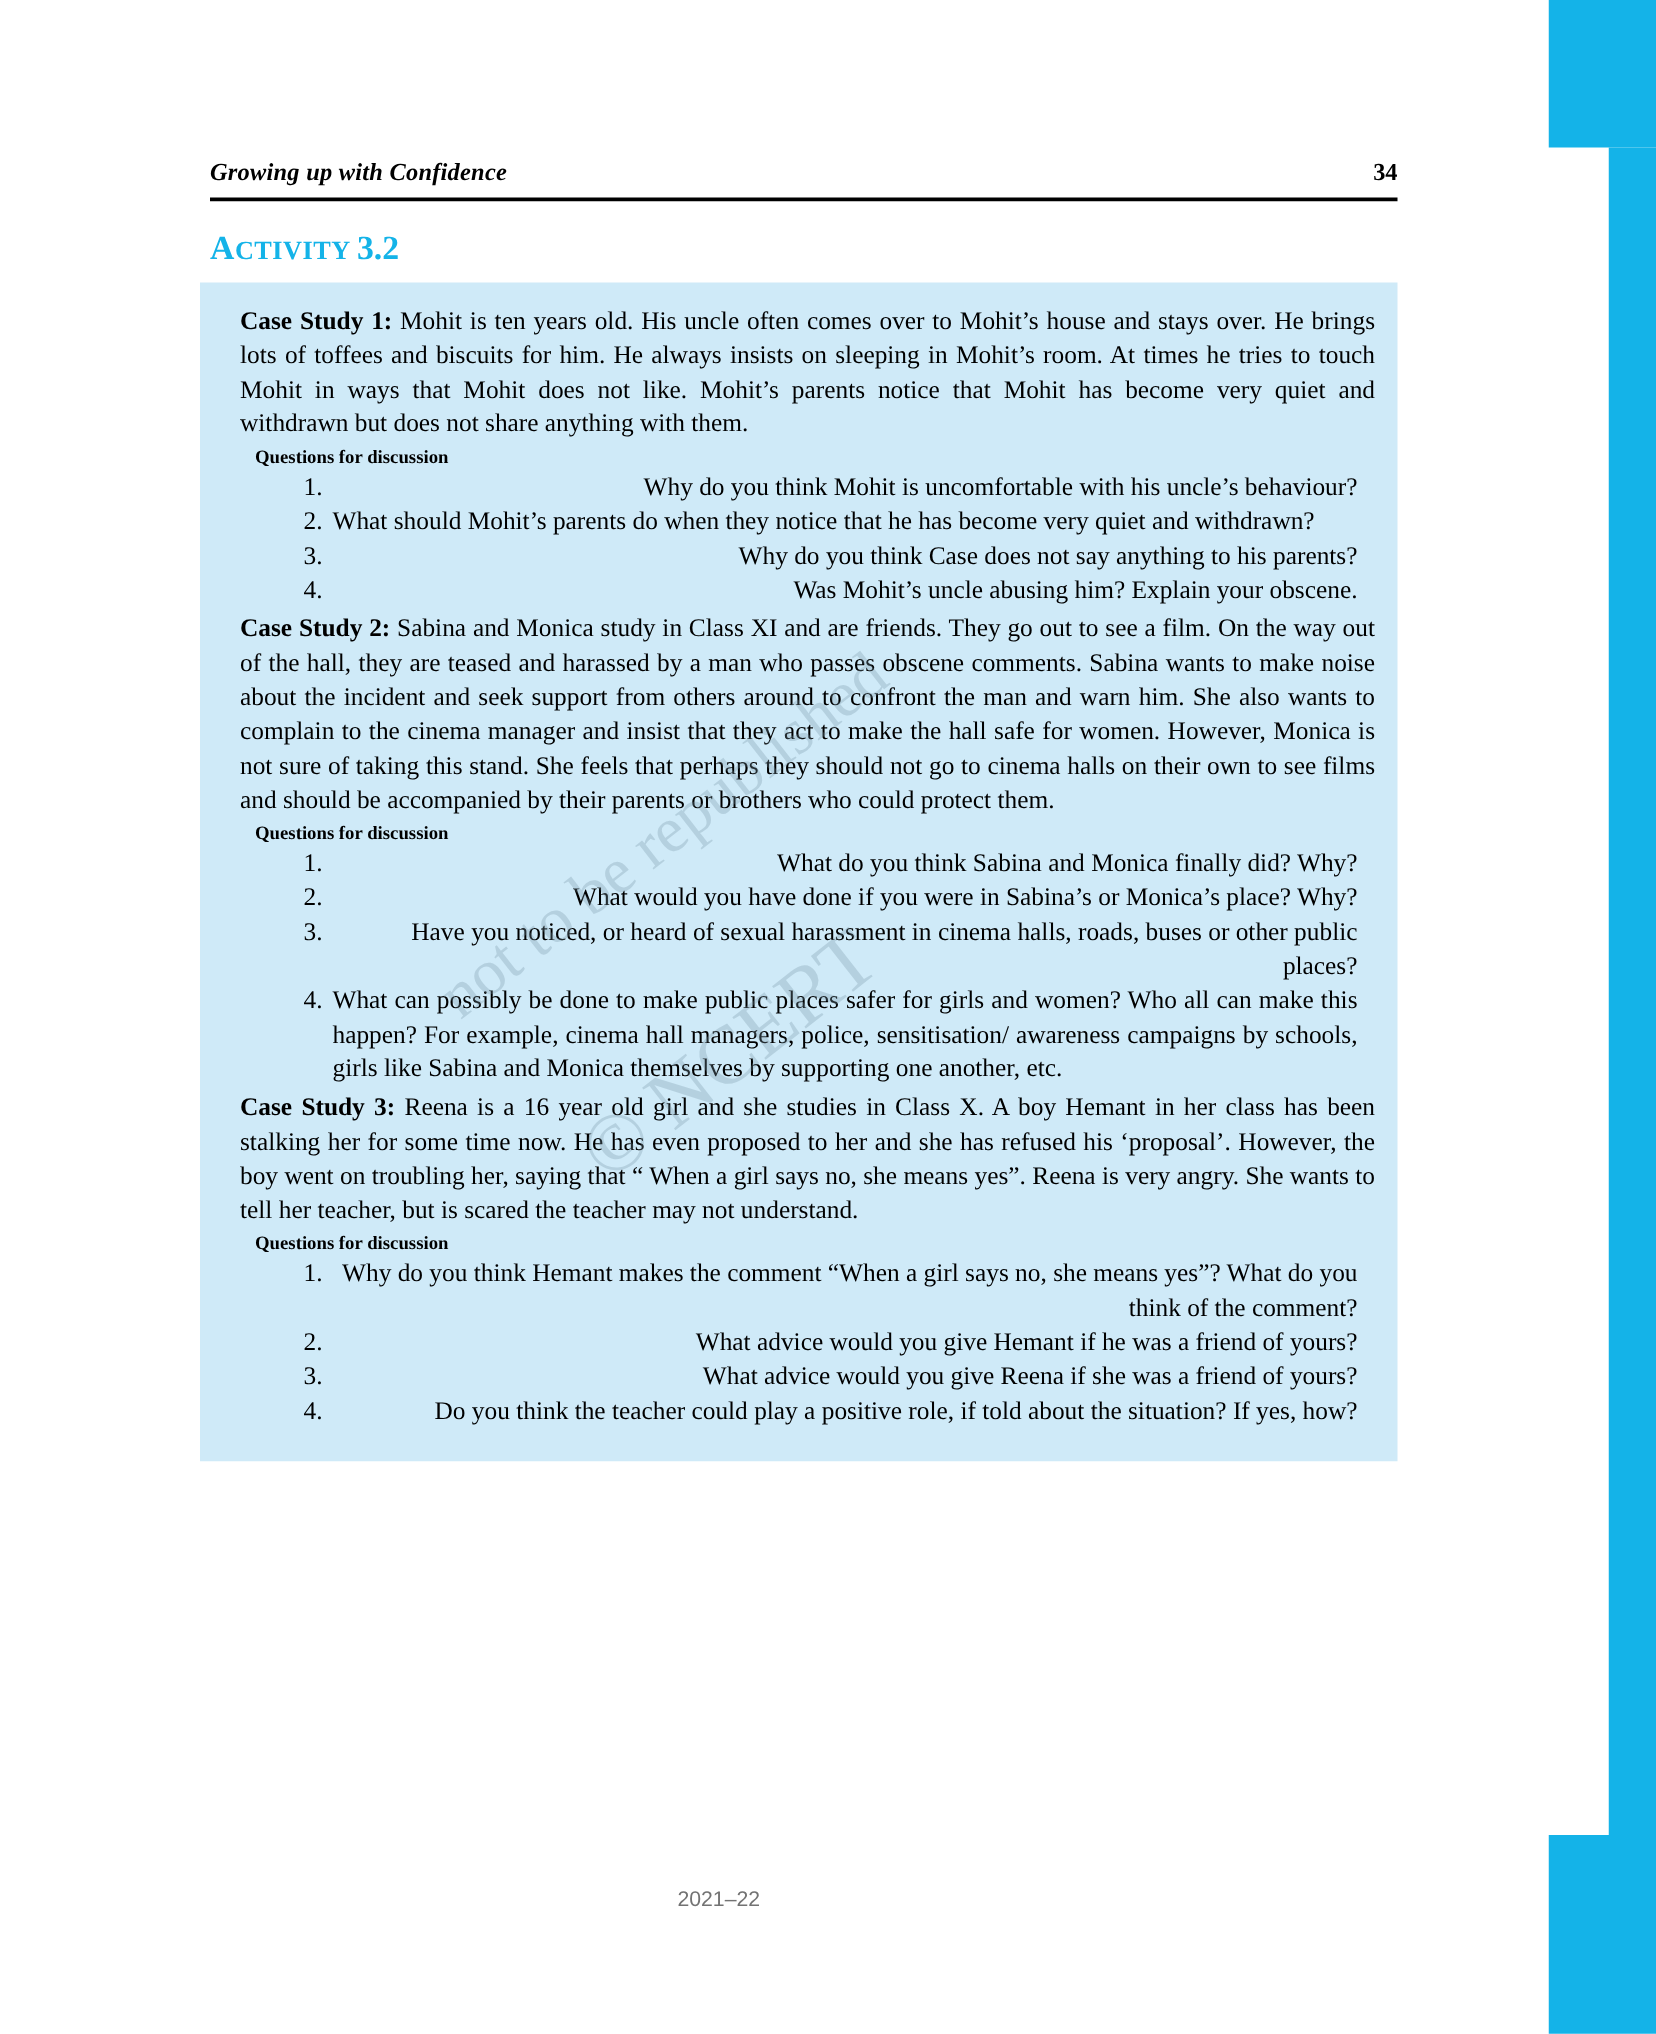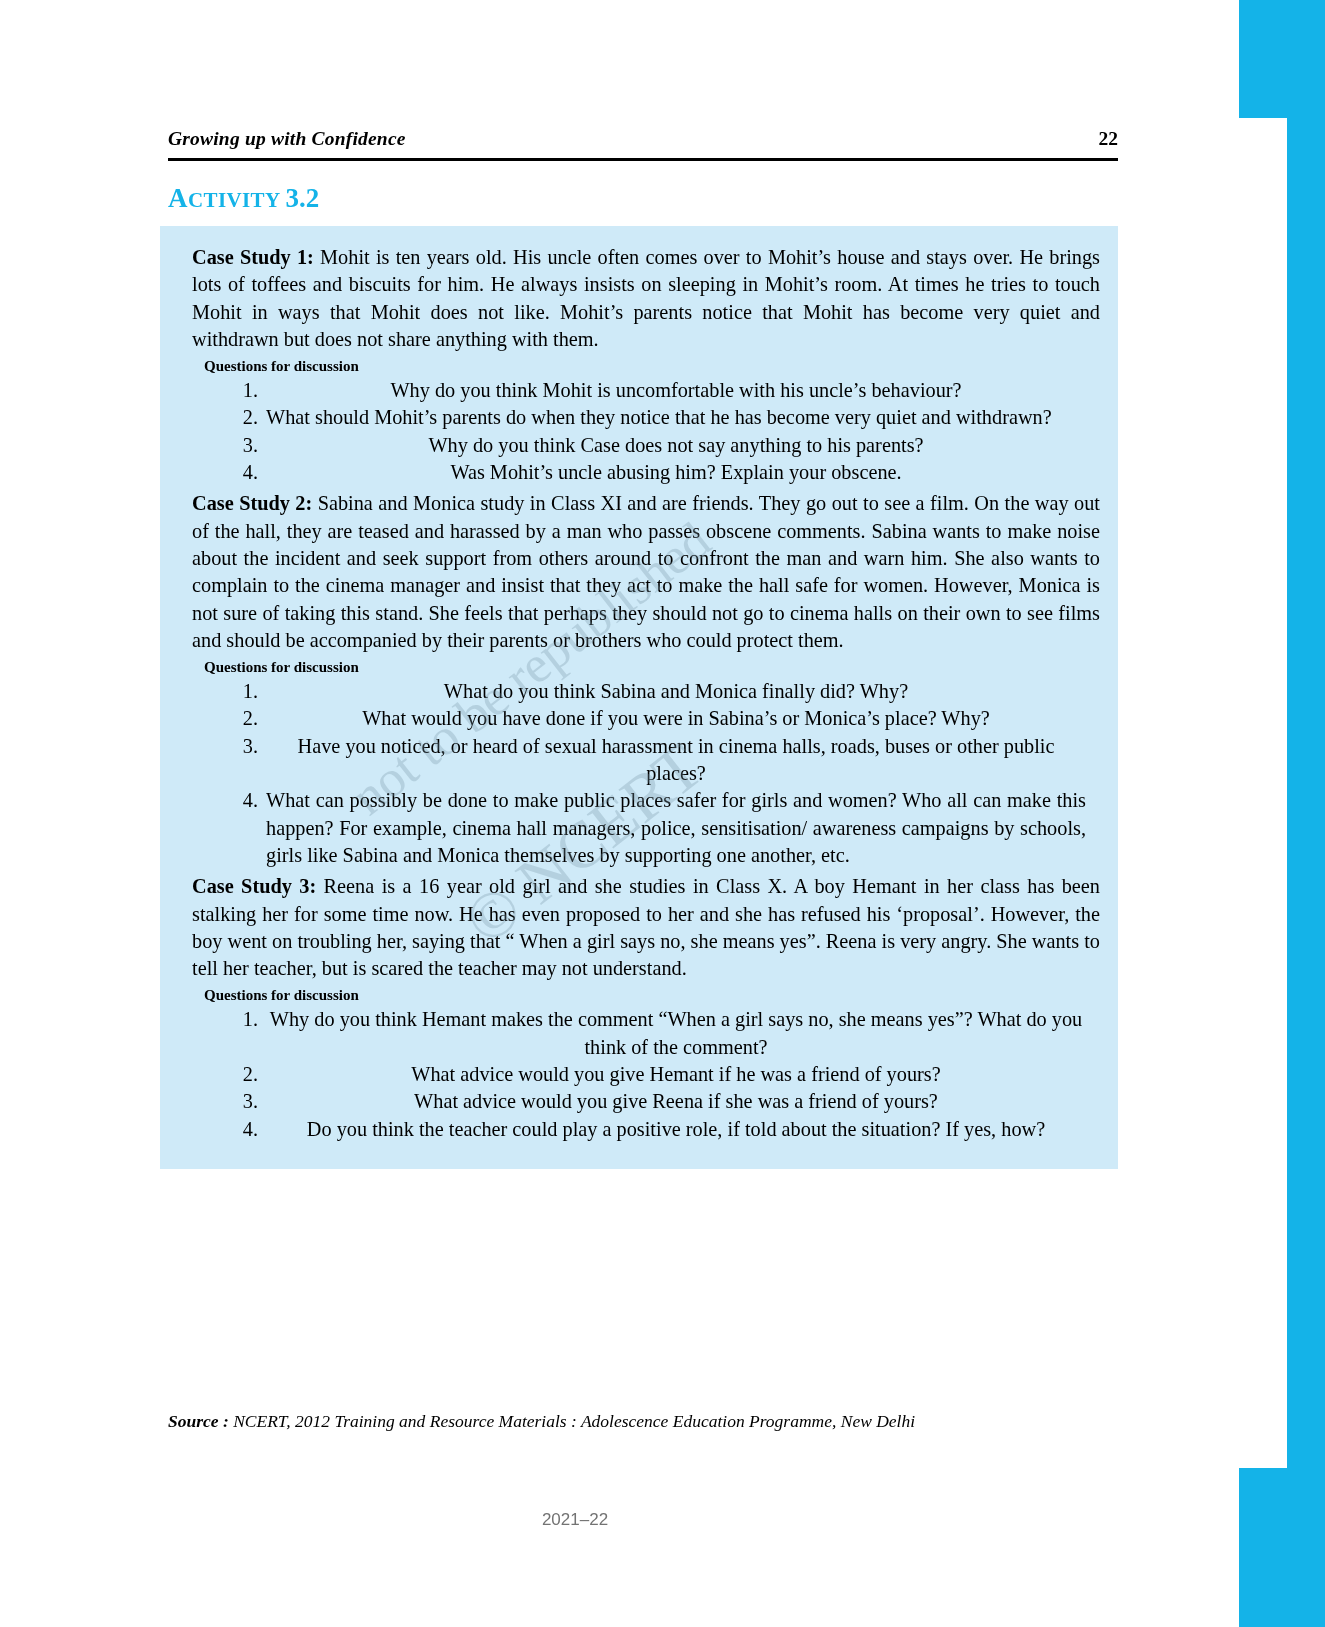--- a/index.html
+++ b/index.html
@@ -127,21 +127,21 @@
     counter-reset: qq;
   }
   ol.qlist li {
     counter-increment: qq;
     position: relative;
     font-size: 20.3px;
     line-height: 1.345;
     margin: 0 14px 0 88px;
     padding-left: 0;
     color: #000;
-    text-align: center;
+    text-align: right;
   }
   ol.qlist li::before {
     content: counter(qq) ".";
     position: absolute;
     left: -38px;
     width: 30px;
     text-align: right;
     font-size: 20.3px;
   }
   ol.qlist li.justified {
@@ -199,21 +199,21 @@
 <body>
 
 <div class="edge-block edge-top"></div>
 <div class="edge-block edge-mid"></div>
 <div class="edge-block edge-bottom"></div>
 
 <div class="page">
 
   <div class="runhead">
     <span class="runhead-title">Growing up with Confidence</span>
-    <span class="runhead-page">22</span>
+    <span class="runhead-page">34</span>
   </div>
   <div class="runhead-rule"></div>
 
   <div class="activity-head">
     <span class="word"><span class="cap">A</span><span>CTIVITY</span></span><span class="num">3.2</span>
   </div>
 
   <div class="box">
 
 
@@ -239,21 +239,20 @@
     <div class="qhead">Questions for discussion</div>
     <ol class="qlist">
       <li>Why do you think Hemant makes the comment “When a girl says no, she means yes”? What do you think of the comment?</li>
       <li>What advice would you give Hemant if he was a friend of yours?</li>
       <li>What advice would you give Reena if she was a friend of yours?</li>
       <li>Do you think the teacher could play a positive role, if told about the situation? If yes, how?</li>
     </ol>
 
   </div>
 
-  <div class="source"><b>Source :</b><span> NCERT, 2012 Training and Resource Materials : Adolescence Education Programme, New Delhi</span></div>
 
   <div class="footer">2021–22</div>
 
 </div>
 
 <div class="watermark">
   <div class="wm-text wm1">© NCERT</div>
   <div class="wm-text wm2">not to be republished</div>
 </div>
 

